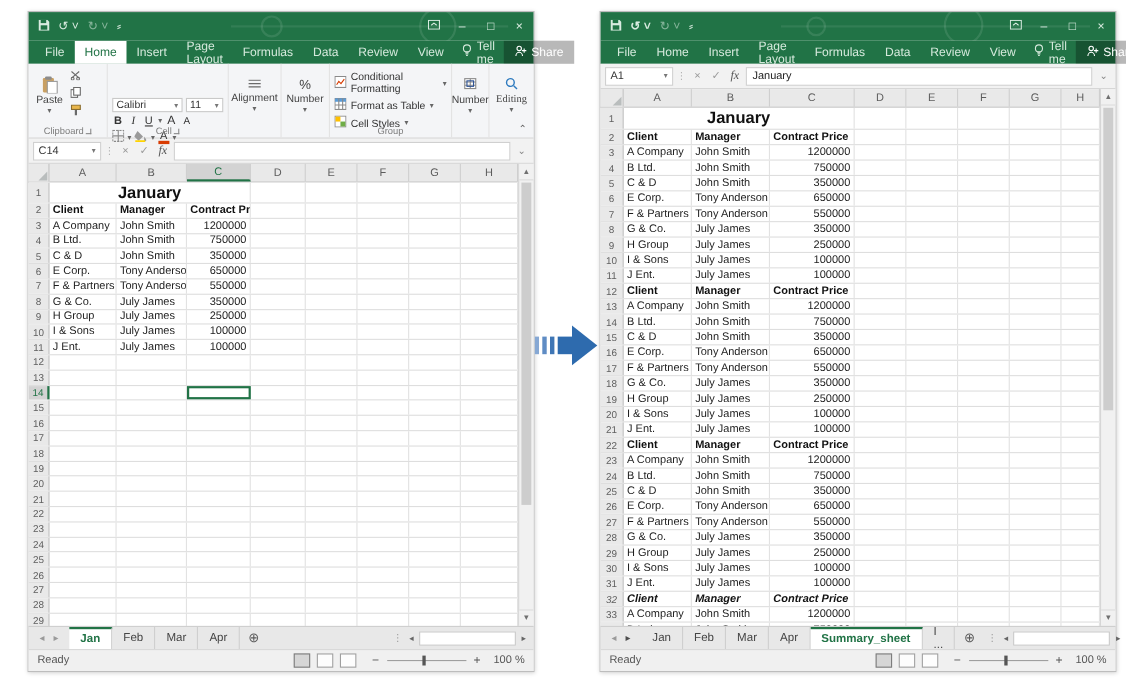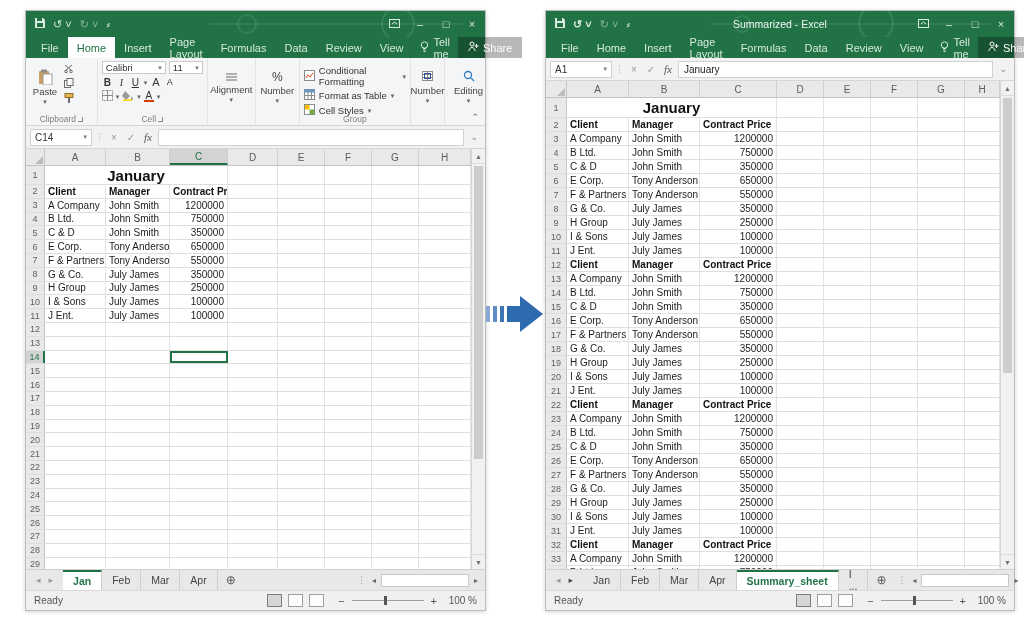--- a/index.html
+++ b/index.html
@@ -215,21 +215,21 @@
             </svg></span>
         <span><svg width="10" height="10" viewBox="0 0 10 10">
               <rect x="1" y="0.5" width="8" height="4" fill="#e8b64c" stroke="#8a6d2f"></rect>
               <rect x="4" y="5" width="2" height="5" fill="#6a6a6a"></rect>
             </svg></span>
       </div>
       <div class="grplabel"><span>Clipboard</span><span class="launcher"></span></div>
     </div>
 
     <div class="rgroup" style="width:112px;">
-      <div class="fontgrp" style="width:100%;">
+      <div class="fontgrp" style="width:100%;margin-top:28px;">
         <div class="fontrow">
           <span class="combo" style="width:64px;">
               <span>Calibri</span>
               <span class="dd">▾</span>
             </span>
           <span class="combo" style="width:34px;">
               <span>11</span>
               <span class="dd">▾</span>
             </span>
         </div>
@@ -318,21 +318,21 @@
         <span><svg width="13" height="12" viewBox="0 0 13 12">
               <rect x="1.5" y="1.5" width="10" height="9" fill="#fff" stroke="#8a8a8a"></rect>
               <path d="M1.5 4.5h10M1.5 7.5h10M6.5 1.5v9" stroke="#8a8a8a"></path>
               <rect x="3.5" y="3.5" width="6" height="5" fill="none" stroke="#2f5496"></rect>
             </svg></span>
         <span>Number</span>
         <span class="ddarrow">▾</span>
       </div>
     </div>
 
-    <div class="rgroup" style="width:40px;border-right:none;">
+    <div class="rgroup" style="width:40px;justify-content:center;border-right:none;font-family:Liberation Serif, serif;">
       <div class="bigbtn">
         <span><svg width="12" height="12" viewBox="0 0 12 12">
               <circle cx="5" cy="5" r="3.5" fill="none" stroke="#2f7bbf" stroke-width="1.3"></circle>
               <path d="M8 8l3 3" stroke="#2f7bbf" stroke-width="1.3"></path>
             </svg></span>
         <span>Editing</span>
         <span class="ddarrow">▾</span>
       </div>
     </div>
     <span class="ribcollapse">⌃</span>
@@ -753,21 +753,20 @@
     <div class="qat">
       <span class="qbtn"><svg width="10" height="10" viewBox="0 0 10 10">
             <path d="M0 0h8l2 2v8H0z" fill="#d9ebe0"></path>
             <rect x="2" y="0" width="5" height="3" fill="#217346"></rect>
             <rect x="2" y="5" width="6" height="4" fill="#217346"></rect>
           </svg></span>
       <span class="qbtn" style="font-weight:bold;">↺ ˅</span>
       <span class="qbtn" style="opacity:.55">↻ ˅</span>
       <span class="qbtn">⸗</span>
     </div>
-    <div class="wtitle">Summarized - Excel</div>
     <div class="winctrl">
       <span class="wbtn"><svg width="11" height="9" viewBox="0 0 11 9">
             <rect x="0.5" y="0.5" width="10" height="8" fill="none" stroke="#d9ebe0"></rect>
             <path d="M3 5l2.5-2L8 5" fill="none" stroke="#d9ebe0"></path>
           </svg></span>
       <span class="wbtn">–</span>
       <span class="wbtn">□</span>
       <span class="wbtn">×</span>
     </div>
   </div>
@@ -1160,21 +1159,21 @@
             <div class="rownum" style="width: 21px;">31</div>
             <div class="gcell" style="width: 62px;">J Ent.</div>
             <div class="gcell" style="width: 71px;">July James</div>
             <div class="gcell num" style="width: 77px;">100000</div>
             <div class="gcell" style="width: 47px;"></div>
             <div class="gcell" style="width: 47px;"></div>
             <div class="gcell" style="width: 47px;"></div>
             <div class="gcell" style="width: 47px;"></div>
             <div class="gcell" style="width: 42px; flex: 1 1 0%;"></div>
           </div>
-          <div class="grow" style="height: 14px;">
+          <div class="grow" style="height: 14px; font-style: italic;">
             <div class="rownum" style="width: 21px;">32</div>
             <div class="gcell hdr" style="width: 62px;">Client</div>
             <div class="gcell hdr" style="width: 71px;">Manager</div>
             <div class="gcell hdr" style="width: 77px;">Contract Price</div>
             <div class="gcell" style="width: 47px;"></div>
             <div class="gcell" style="width: 47px;"></div>
             <div class="gcell" style="width: 47px;"></div>
             <div class="gcell" style="width: 47px;"></div>
             <div class="gcell" style="width: 42px; flex: 1 1 0%;"></div>
           </div>

